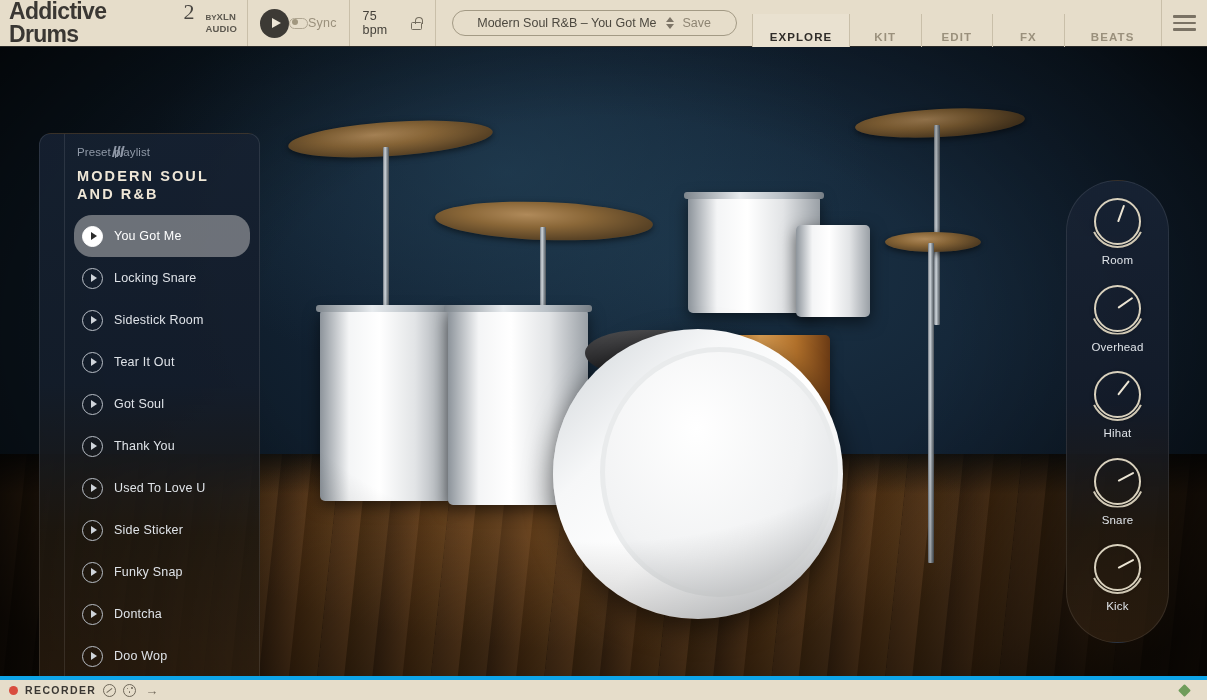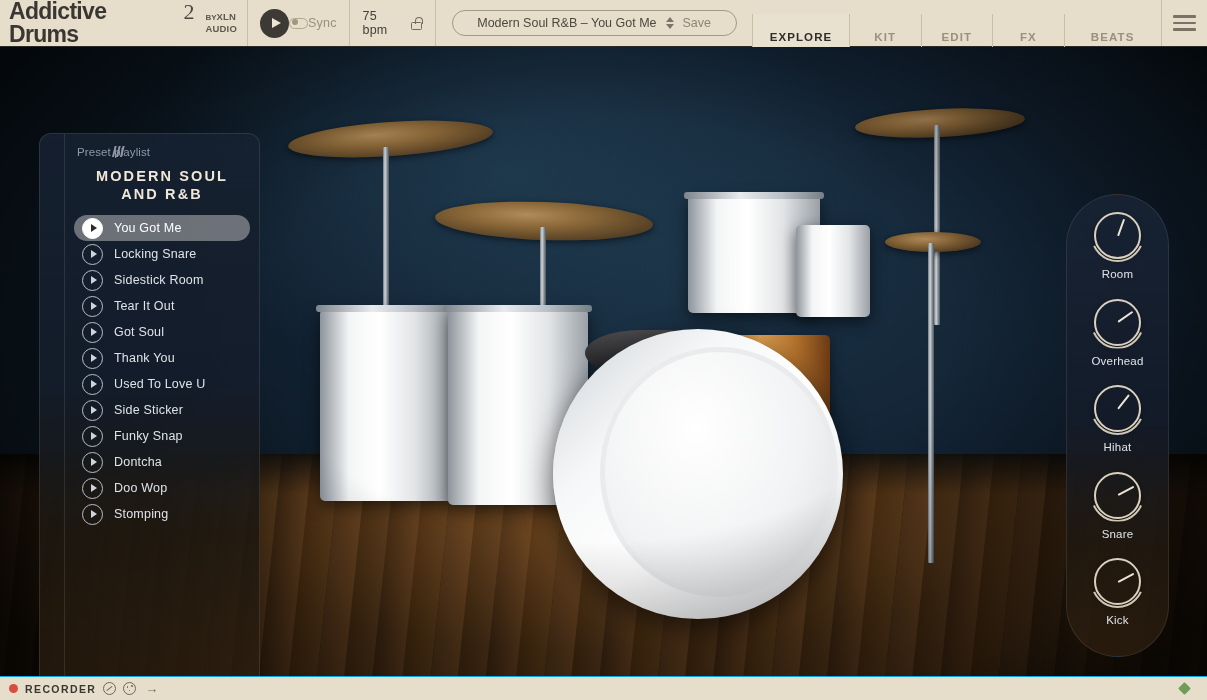--- a/index.html
+++ b/index.html
@@ -163,44 +163,44 @@
     padding-top: 12px; display: flex; justify-content: center;
   }
   #pl-rail .bars { display: flex; gap: 2px; transform: skewX(-14deg); }
   #pl-rail .bars i { display: block; width: 2px; height: 11px; background: #8e97a6; }
   #pl-body { flex: 1; padding: 12px 0 0 0; overflow: hidden; }
   #pl-kicker {
     font-size: 11.5px; color: #9099a7; padding-left: 12px; letter-spacing: .1px;
   }
   #pl-title {
     font-size: 14.5px; font-weight: bold; color: #efe7d7; letter-spacing: 2.1px;
-    line-height: 18px; padding: 9px 12px 0 12px; text-transform: uppercase; text-align: center;
+    line-height: 18px; padding: 9px 12px 0 12px; text-transform: uppercase;
   }
   #pl-items { margin-top: 12px; }
   .pl-item {
-    height: 26px; display: flex; align-items: center; gap: 11px;
+    height: 42px; display: flex; align-items: center; gap: 11px;
     padding-left: 8px; margin: 0 9px 0 9px; border-radius: 18px; cursor: pointer;
   }
   .pl-item.sel { background: rgba(190,190,190,0.52); }
   .pl-play {
     width: 21px; height: 21px; flex: 0 0 21px; border-radius: 50%;
     border: 1.5px solid #b9bfc7; display: flex; align-items: center; justify-content: center;
   }
   .pl-play .t {
     width: 0; height: 0; border-left: 6.5px solid #cfd4da;
     border-top: 4px solid transparent; border-bottom: 4px solid transparent; margin-left: 2px;
   }
   .pl-item.sel .pl-play { background: #ffffff; border-color: #ffffff; }
   .pl-item.sel .pl-play .t { border-left-color: #2b2b2b; }
   .pl-label { font-size: 12.5px; color: #dfe3e8; letter-spacing: .2px; }
   .pl-item.sel .pl-label { color: #ffffff; }
 
   
   #knobs {
-    position: absolute; left: 1066px; top: 147px; width: 103px; height: 463px;
+    position: absolute; left: 1066px; top: 133px; width: 103px; height: 463px;
     border-radius: 52px;
     background: linear-gradient(to bottom,
        rgba(24,35,52,0.93) 0%, rgba(20,28,42,0.92) 48%,
        rgba(33,25,16,0.86) 76%, rgba(49,33,17,0.70) 100%);
     border: 1px solid rgba(255,255,255,0.09);
     padding-top: 17px;
   }
   .knob-cell { height: 86.5px; display: flex; flex-direction: column; align-items: center; }
   .knob {
     width: 47px; height: 47px; border-radius: 50%;
@@ -215,21 +215,21 @@
   .knob .ptr {
     position: absolute; left: 50%; top: 50%; width: 2px; height: 18px;
     background: #ece5d4; border-radius: 1px; transform-origin: 50% 0;
   }
   .knob-label { margin-top: 9px; font-size: 11.5px; color: #dfe3e8; letter-spacing: .2px; }
 
   
   #recorder {
     position: absolute; left: 0; top: 676px; width: 1207px; height: 24px;
     background: #e6ddca; display: flex; align-items: center; padding: 0 9px;
-    border-top: 1px solid #0ea5e9;
+    border-top: 4px solid #0ea5e9;
   }
   #rec-dot { width: 9px; height: 9px; border-radius: 50%; background: #d94d3f; margin-right: 7px; }
   #rec-label { font-size: 10.5px; font-weight: bold; letter-spacing: 1.4px; color: #3a3733; }
   .rec-ico {
     width: 13px; height: 13px; border-radius: 50%; border: 1.4px solid #6f6759;
     margin-left: 7px; position: relative;
   }
   .rec-ico.i1::after {
     content:''; position:absolute; left:2px; top:5.2px; width:7px; height:1.4px;
     background:#6f6759; transform: rotate(-38deg);

